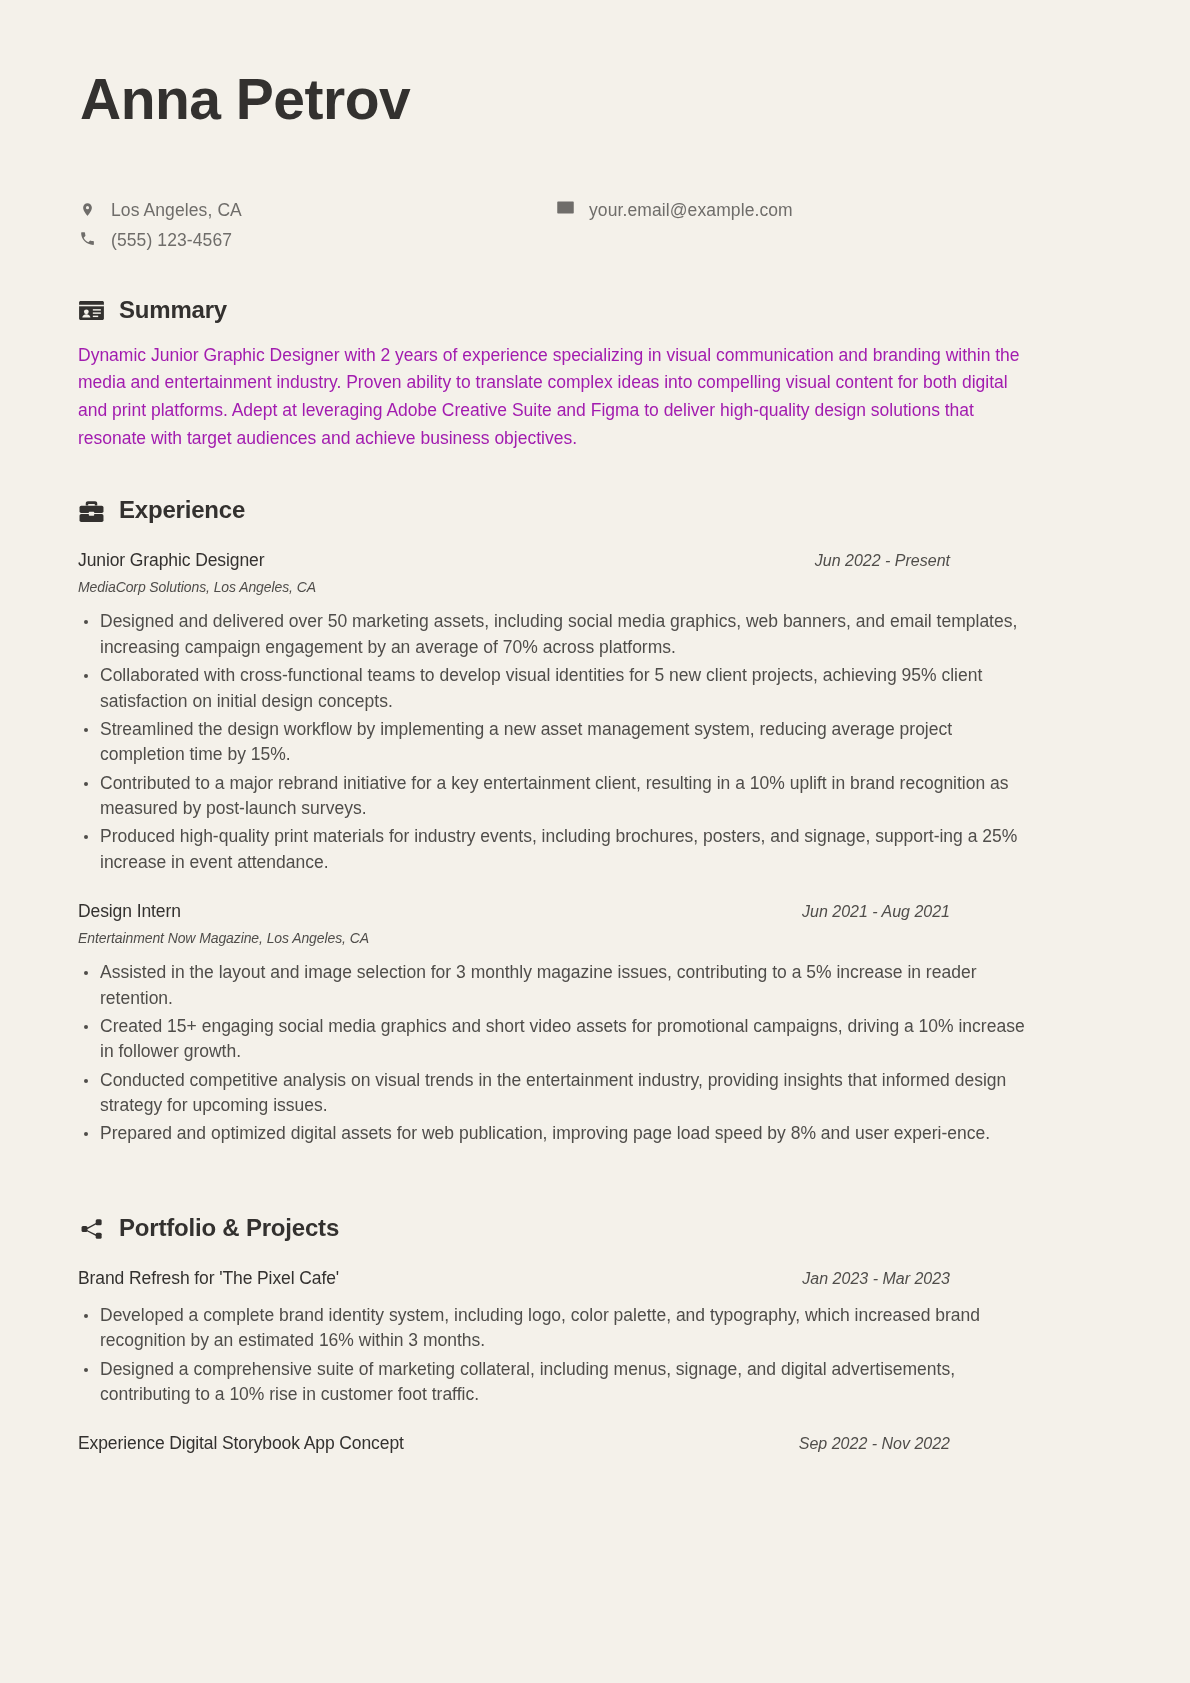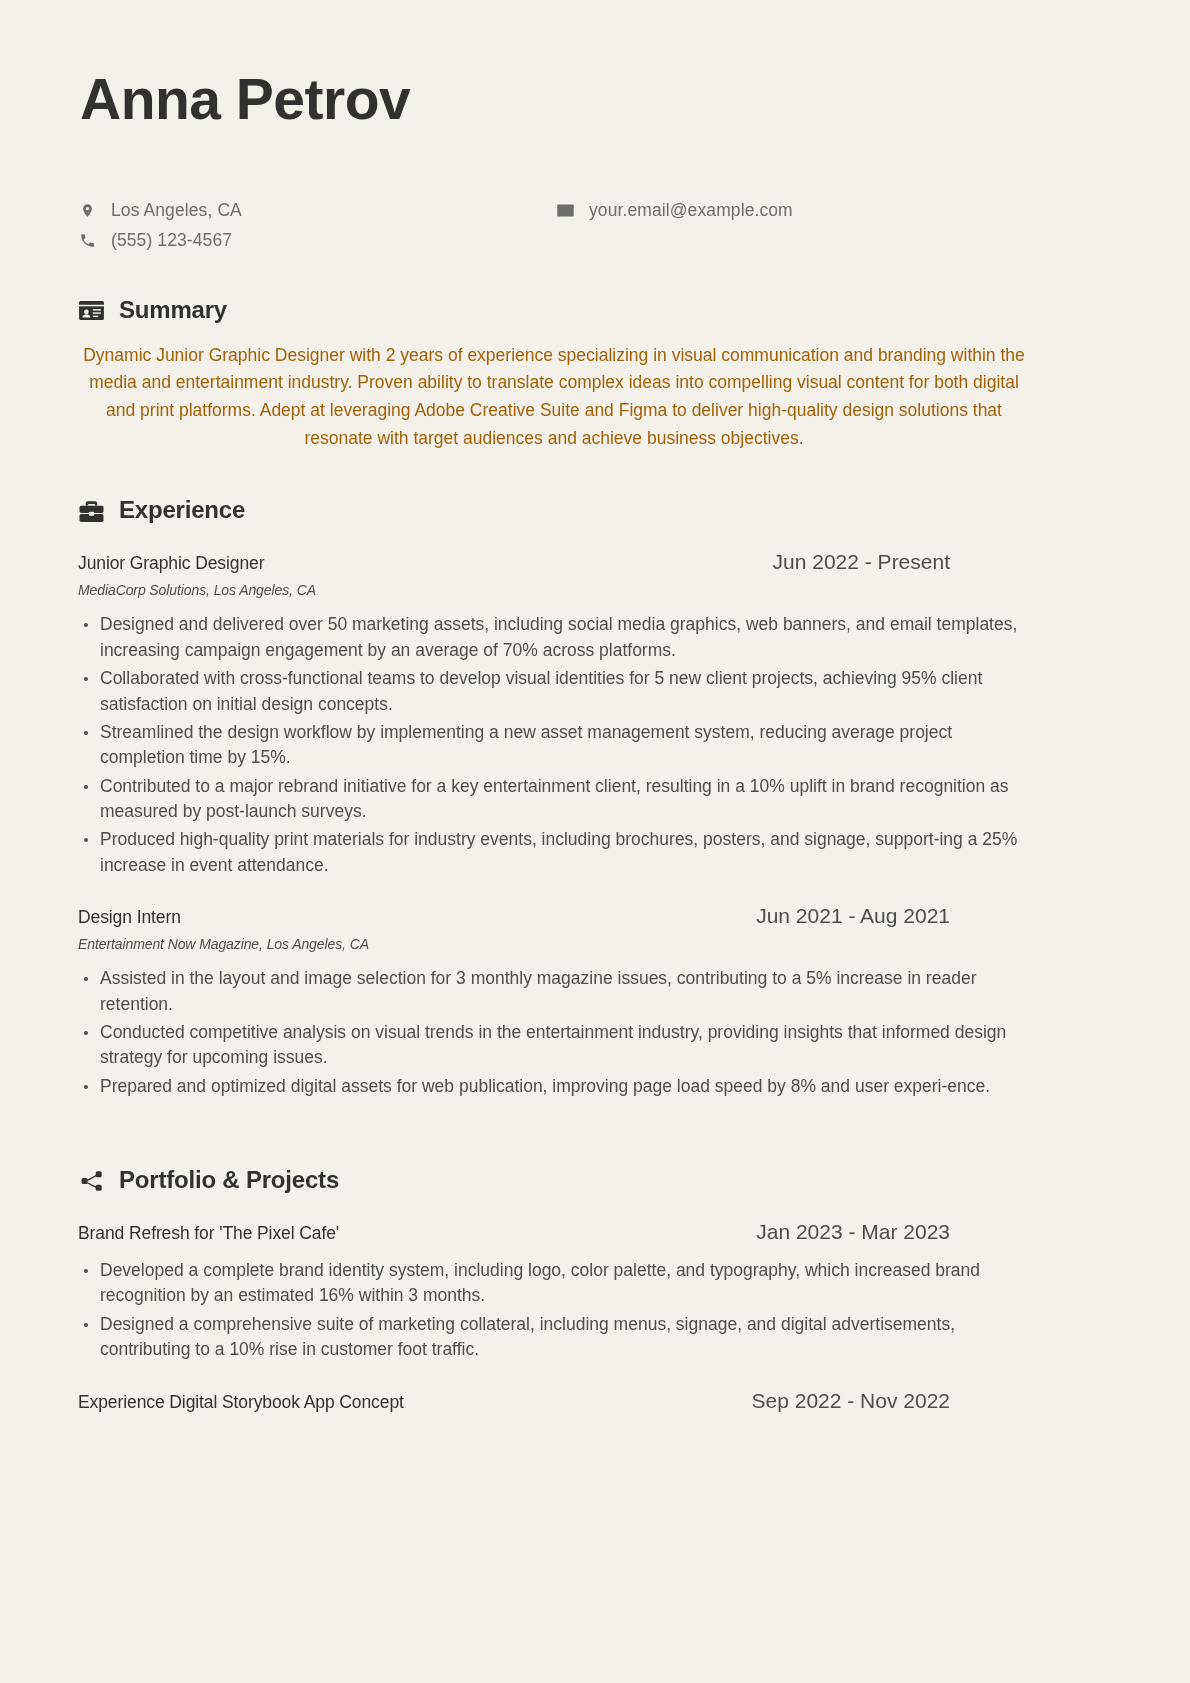--- a/index.html
+++ b/index.html
@@ -40,21 +40,21 @@
     flex-direction: row;
   }
   .contact-col {
     display: flex;
     flex-direction: column;
     gap: 8px;
   }
   .contact-col.left { width: 478px; }
   .contact-row {
     display: flex;
-    align-items: center;
+    align-items: flex-start;
     gap: 14px;
     height: 22px;
   }
   .contact-icon {
     width: 19px;
     display: flex;
     align-items: center;
     justify-content: center;
     flex: none;
   }
@@ -88,43 +88,44 @@
     font-size: 24px;
     font-weight: bold;
     color: #33312f;
     letter-spacing: -0.2px;
   }
 
   
   .summary-text {
     font-size: 17.5px;
     line-height: 1.58;
-    color: #a16207;
+    color: #a21caf;
     margin: 0;
-    text-align: center;
+    text-align: left;
     max-width: 952px;
   }
 
   
   .entry { margin-top: 26px; }
   .entry:first-of-type { margin-top: 22px; }
   .entry-head {
     display: flex;
     justify-content: space-between;
     align-items: baseline;
     width: 872px;
   }
   .entry-title {
     font-size: 17.5px;
     font-weight: normal;
     color: #33312f;
     letter-spacing: -0.1px;
   }
   .entry-date {
-    font-size: 21px;
+    font-size: 16px;
+    font-style: italic;
     color: #4f4d4a;
     white-space: nowrap;
     text-align: center;
   }
   .entry-sub {
     font-size: 14px;
     font-style: italic;
     color: #4f4d4a;
     margin-top: 8px;
     letter-spacing: -0.1px;
@@ -245,20 +246,21 @@
     </div>
 
     <div class="entry">
       <div class="entry-head">
         <span class="entry-title">Design Intern</span>
         <span class="entry-date">Jun 2021 - Aug 2021</span>
       </div>
       <div class="entry-sub">Entertainment Now Magazine, Los Angeles, CA</div>
       <ul class="bullets">
         <li>Assisted in the layout and image selection for 3 monthly magazine issues, contributing to a 5% increase in reader retention.</li>
+        <li>Created 15+ engaging social media graphics and short video assets for promotional campaigns, driving a 10% increase in follower growth.</li>
         <li>Conducted competitive analysis on visual trends in the entertainment industry, providing insights that informed design strategy for upcoming issues.</li>
         <li>Prepared and optimized digital assets for web publication, improving page load speed by 8% and user experi-ence.</li>
       </ul>
     </div>
   </div>
 
   <div class="spacer-lg"></div>
 
   <div class="section">
     <div class="section-head">

